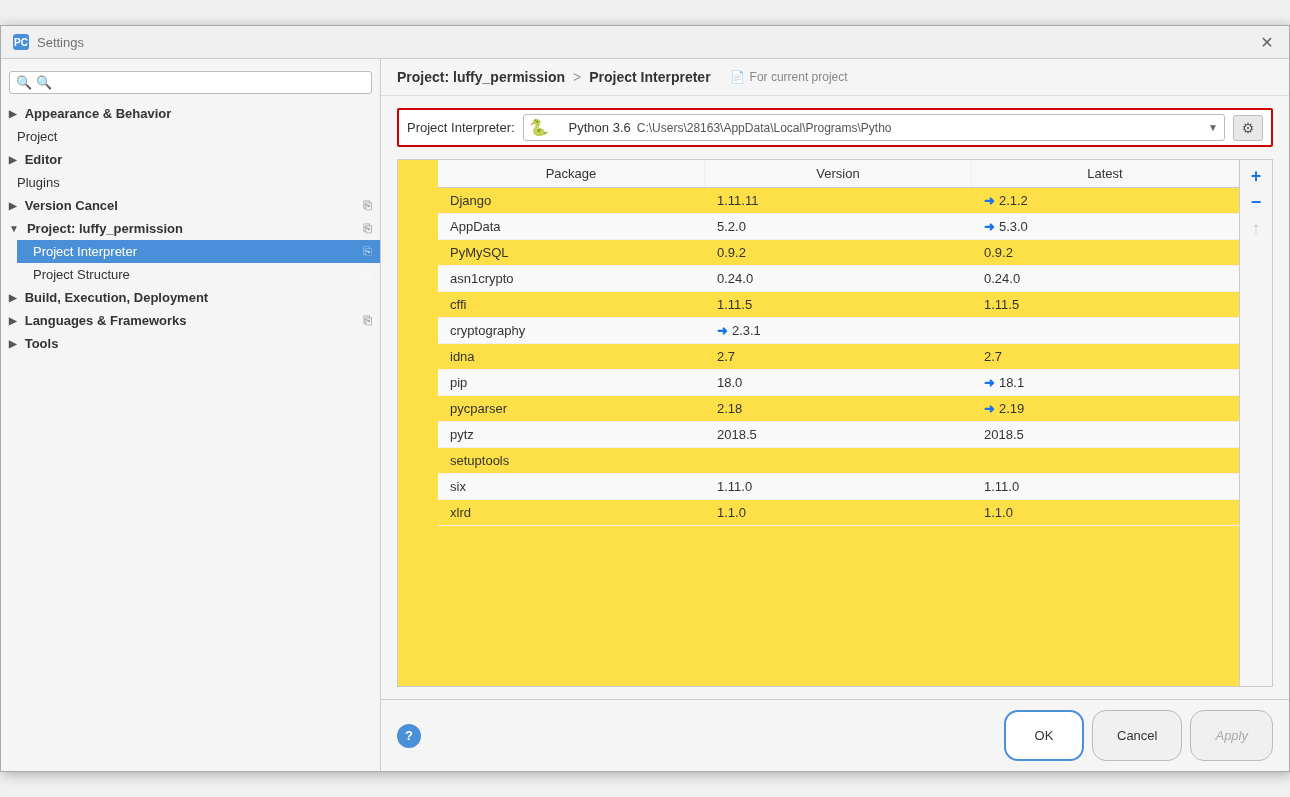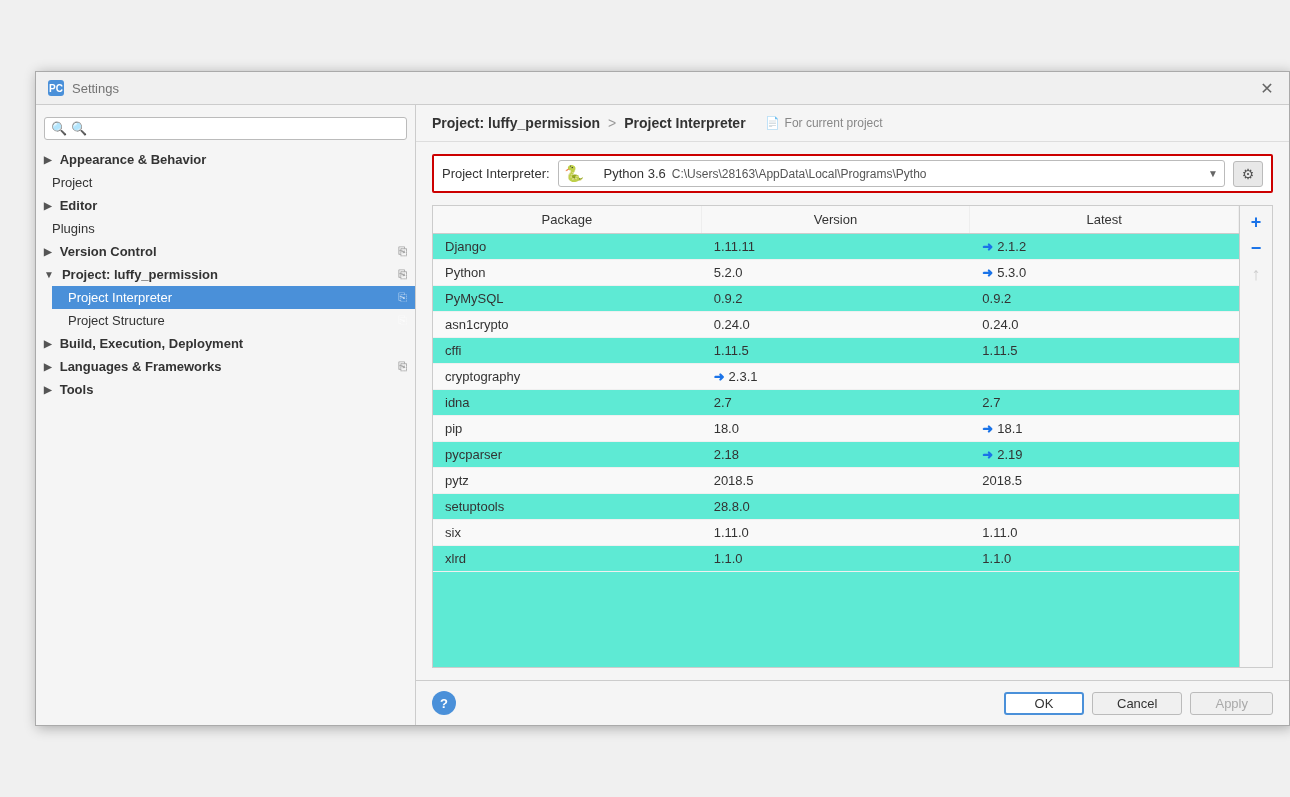--- a/index.html
+++ b/index.html
@@ -9,27 +9,26 @@
       background: #f0f0f0;
       display: flex;
       justify-content: center;
       align-items: center;
       width: 1290px;
       height: 797px;
       overflow: hidden;
     }
     .dialog {
       width: 1290px;
-      height: 655px;
+      height: 747px;
       background: #f5f5f5;
       border: 1px solid #aaa;
       display: flex;
       flex-direction: column;
       box-shadow: 2px 2px 12px rgba(0,0,0,0.3);
-      margin-left: 35px;
     }
     .title-bar {
       background: #f0f0f0;
       border-bottom: 1px solid #ccc;
       padding: 6px 12px;
       display: flex;
       align-items: center;
       justify-content: space-between;
       user-select: none;
     }
@@ -246,24 +245,25 @@
       display: flex;
       align-items: center;
       justify-content: center;
       cursor: pointer;
       font-size: 14px;
       color: #555;
     }
     
     .package-table-container {
       flex: 1;
-      background: #5eead4;
+      background: #fde047;
       border: 1px solid #ccc;
       display: flex;
       position: relative;
+      padding-left: 40px;
     }
     .package-table {
       flex: 1;
       overflow-y: auto;
       display: flex;
       flex-direction: column;
     }
     .table-header {
       display: grid;
       grid-template-columns: 1fr 1fr 1fr;
@@ -339,37 +339,38 @@
       justify-content: center;
       font-size: 13px;
       font-weight: bold;
       cursor: pointer;
     }
     .dialog-buttons {
       display: flex;
       gap: 8px;
     }
     .dialog-btn {
-      padding: 2px 24px;
+      padding: 16px 24px;
       border: 1px solid #bbb;
-      border-radius: 3px;
+      border-radius: 14px;
       background: #f0f0f0;
       cursor: pointer;
       font-size: 13px;
       color: #333;
       min-width: 80px;
     }
     .dialog-btn.primary {
       background: white;
       border: 2px solid #4a90d9;
       color: #333;
     }
     .dialog-btn.disabled {
       color: #aaa;
       cursor: default;
+      font-style: italic;
     }
   </style>
 </head>
 <body>
 
 <div class="dialog">
 
   <div class="title-bar">
     <div class="title-bar-left">
       <div class="title-bar-icon">PC</div>
@@ -400,21 +401,21 @@
         <span class="chevron">▶</span>
         <span class="sidebar-item-label">Editor</span>
       </div>
 
       <div class="sidebar-item">
         <span class="sidebar-item-label">Plugins</span>
       </div>
 
       <div class="sidebar-group-header">
         <span class="chevron">▶</span>
-        <span class="sidebar-item-label">Version Control</span>
+        <span class="sidebar-item-label">Version Cancel</span>
         <span class="copy-icon">⎘</span>
       </div>
 
       <div class="sidebar-group-header">
         <span class="chevron">▼</span>
         <span class="sidebar-item-label">Project: luffy_permission</span>
         <span class="copy-icon">⎘</span>
       </div>
 
       <div class="sidebar-group-children">
@@ -481,21 +482,21 @@
               <div class="table-header-cell">Latest</div>
             </div>
 
             <div id="table-body">
                 <div class="table-row">
                   <div class="table-cell">Django</div>
                   <div class="table-cell version">1.11.11</div>
                   <div class="table-cell latest"><span class="update-arrow">➜</span>2.1.2</div>
                 </div>
                 <div class="table-row">
-                  <div class="table-cell">Python</div>
+                  <div class="table-cell">AppData</div>
                   <div class="table-cell version">5.2.0</div>
                   <div class="table-cell latest"><span class="update-arrow">➜</span>5.3.0</div>
                 </div>
                 <div class="table-row">
                   <div class="table-cell">PyMySQL</div>
                   <div class="table-cell version">0.9.2</div>
                   <div class="table-cell latest">0.9.2</div>
                 </div>
                 <div class="table-row">
                   <div class="table-cell">asn1crypto</div>
@@ -526,21 +527,20 @@
                   <div class="table-cell version">2.18</div>
                   <div class="table-cell latest"><span class="update-arrow">➜</span>2.19</div>
                 </div>
                 <div class="table-row">
                   <div class="table-cell">pytz</div>
                   <div class="table-cell version">2018.5</div>
                   <div class="table-cell latest">2018.5</div>
                 </div>
                 <div class="table-row">
                   <div class="table-cell">setuptools</div>
-                  <div class="table-cell version">28.8.0</div>
                 </div>
                 <div class="table-row">
                   <div class="table-cell">six</div>
                   <div class="table-cell version">1.11.0</div>
                   <div class="table-cell latest">1.11.0</div>
                 </div>
                 <div class="table-row">
                   <div class="table-cell">xlrd</div>
                   <div class="table-cell version">1.1.0</div>
                   <div class="table-cell latest">1.1.0</div>

